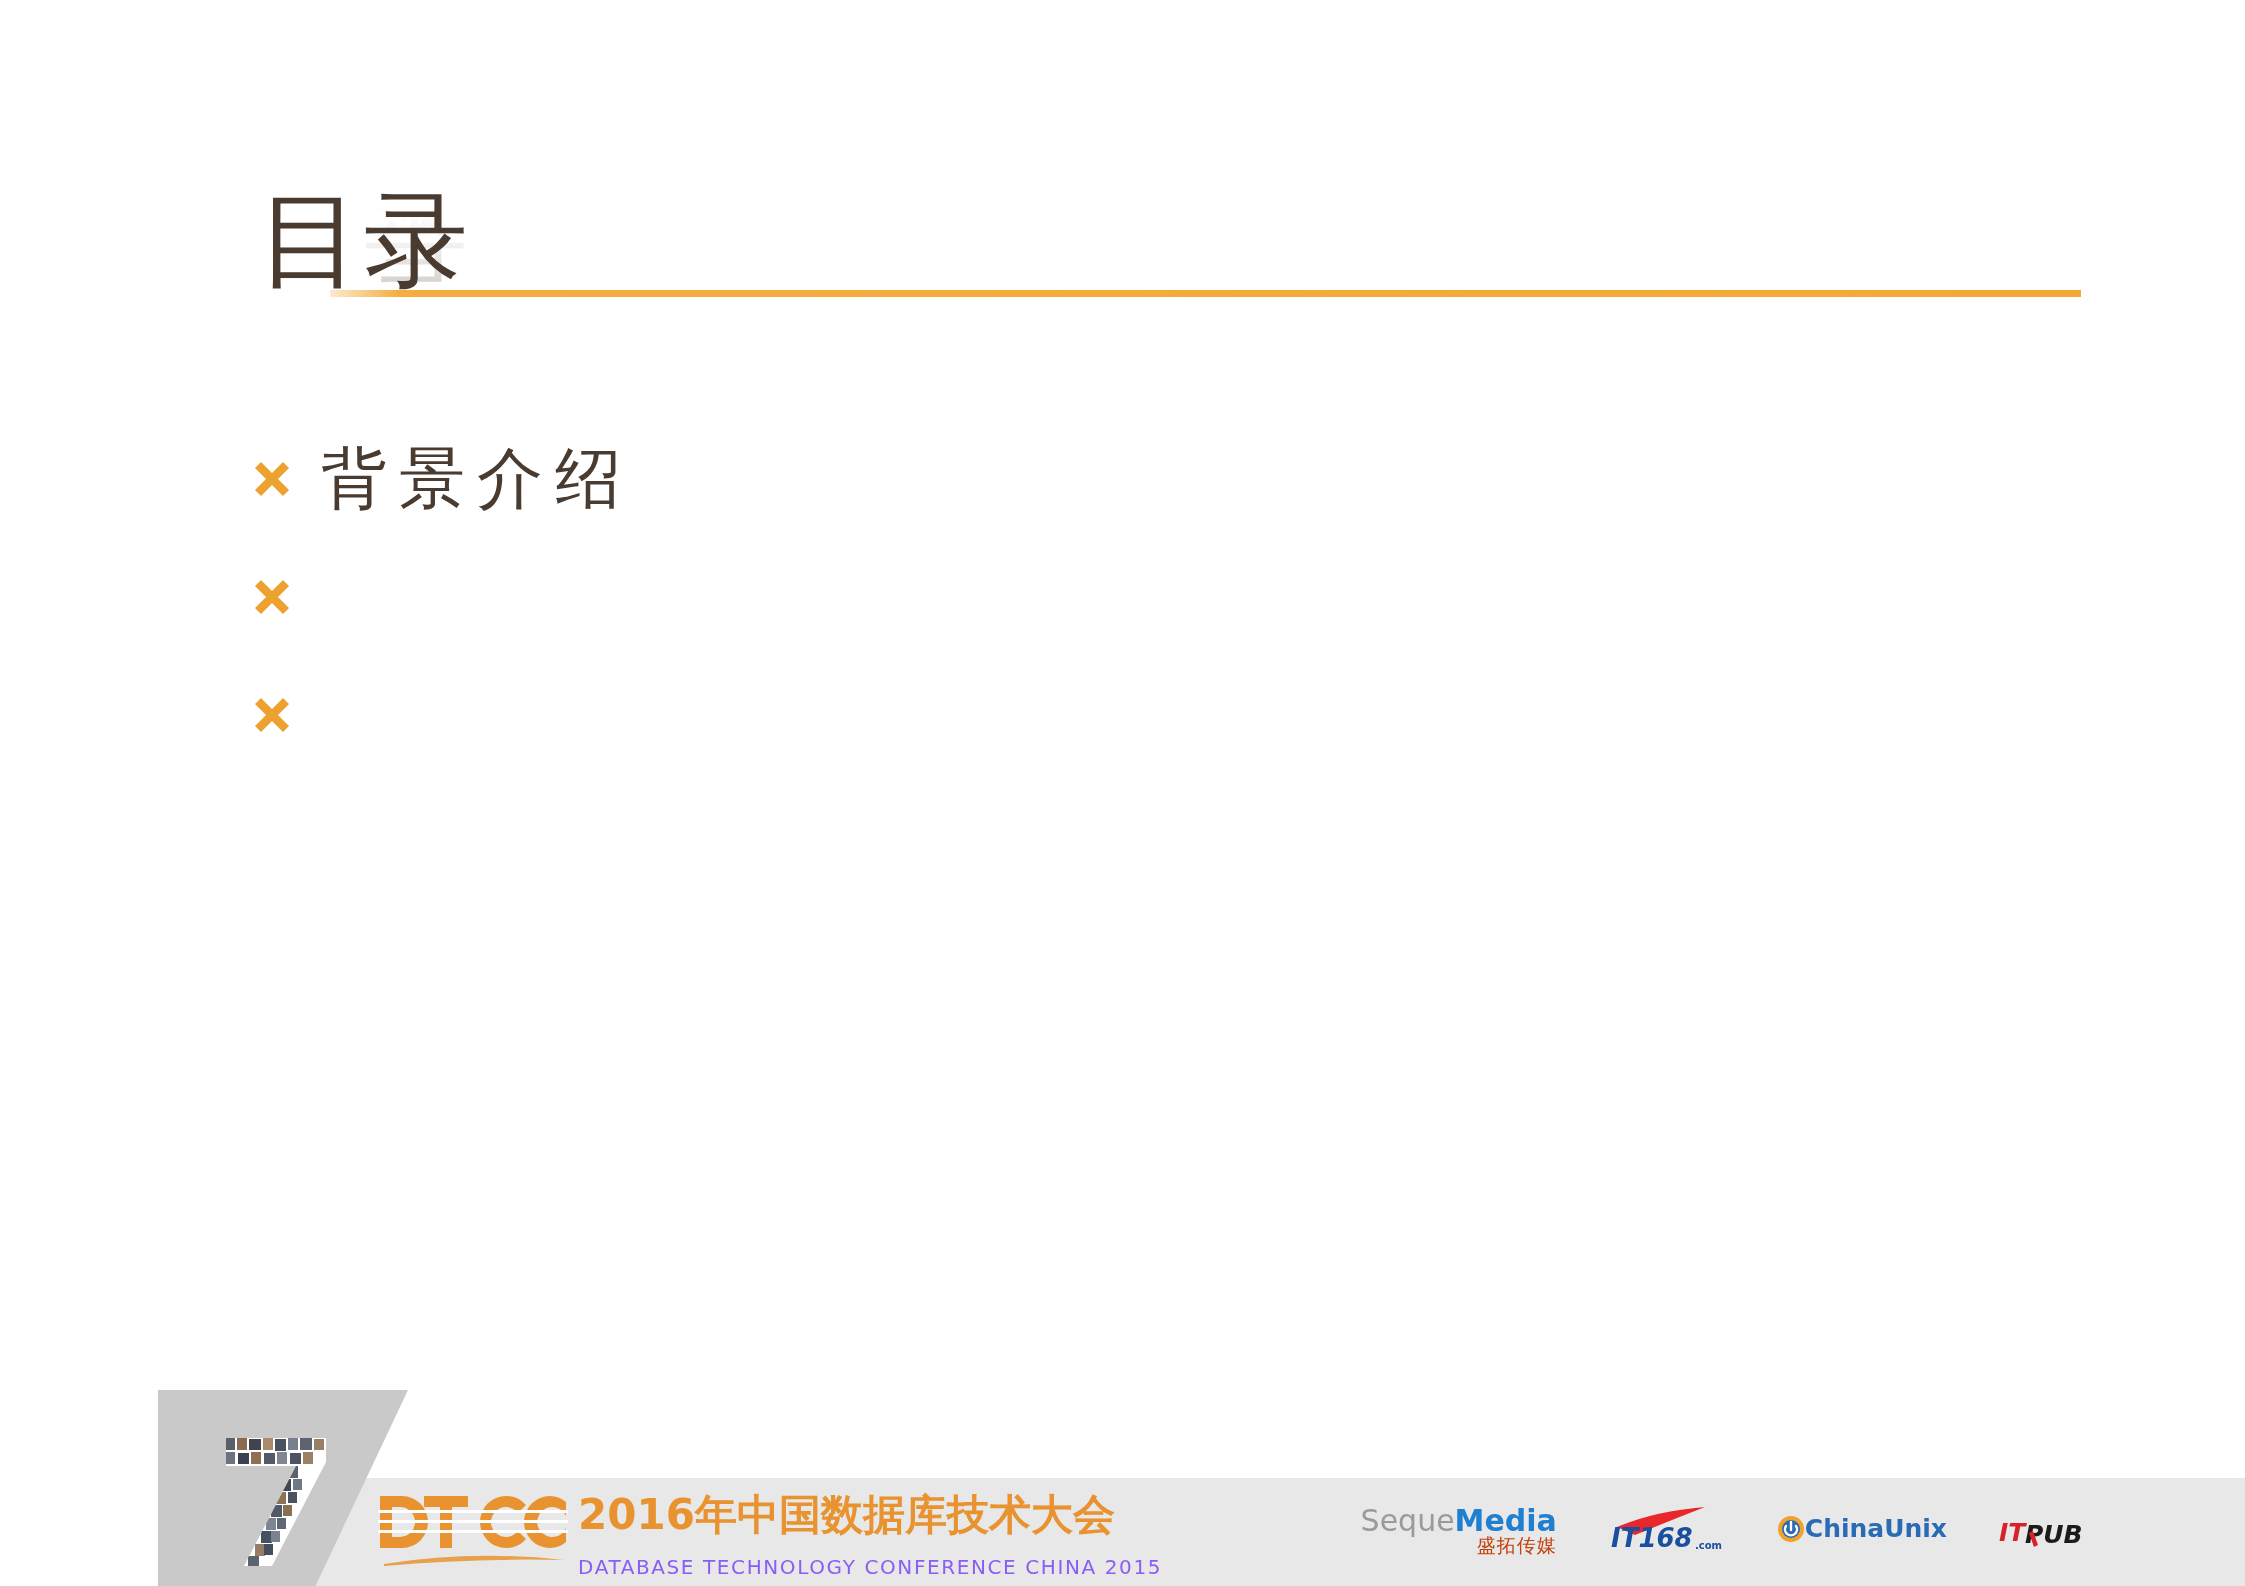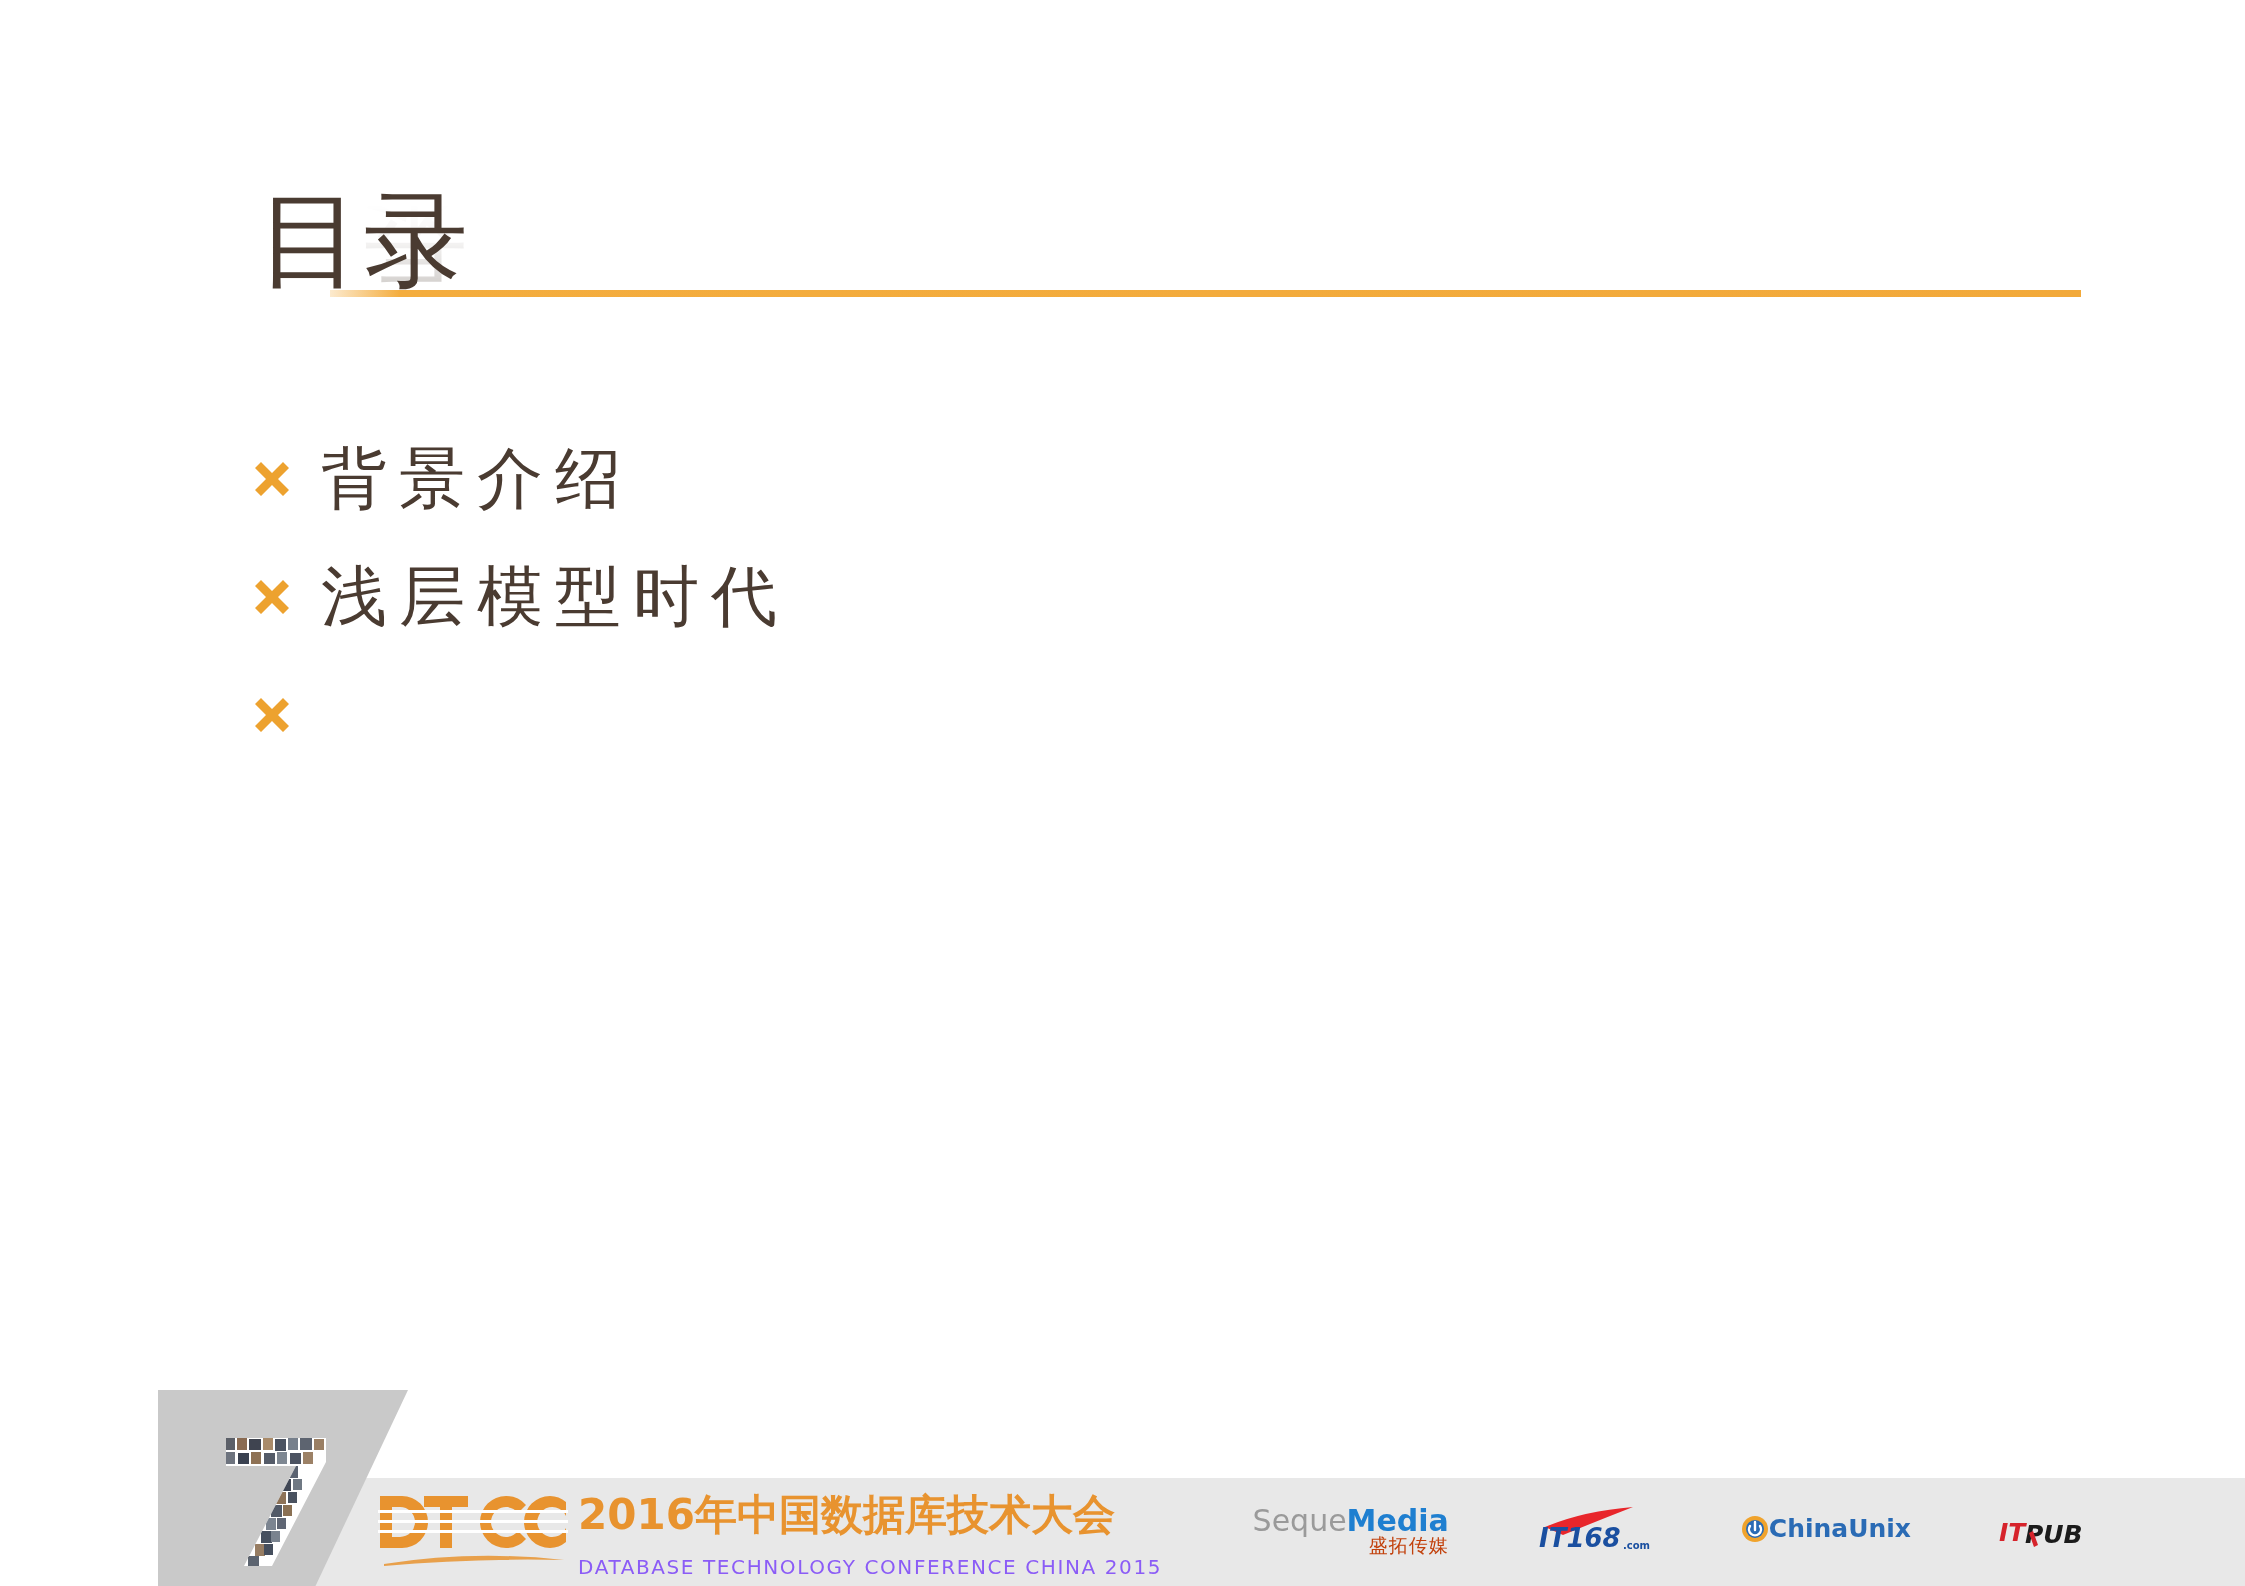--- a/index.html
+++ b/index.html
@@ -180,21 +180,20 @@
     top: 112px;
     display: flex;
     align-items: center;
     gap: 52px;
     z-index: 5;
   }
   .sponsor {
     display: flex;
     align-items: center;
     height: 54px;
-    margin-left: 36px;
   }
 
   .sq-wrap { display:flex; flex-direction:column; align-items:flex-end; }
   .sq-main {
     font-family: "DejaVu Sans", "Liberation Sans", sans-serif;
     font-size: 30px;
     line-height: 32px;
     font-weight: 400;
     white-space: nowrap;
   }
@@ -248,21 +247,20 @@
       </span>
       <span class="bullet-label">背景介绍</span>
     </div>
 
     <div class="bullet-row">
       <span class="bullet-marker">
         <svg viewBox="0 0 54 54" xmlns="http://www.w3.org/2000/svg">
           <path d="M10 16 L16 10 L27 21 L38 10 L44 16 L33 27 L44 38 L38 44 L27 33 L16 44 L10 38 L21 27 Z" fill="#eda22f"></path>
         </svg>
       </span>
-      <span class="bullet-label">浅层模型时代</span>
     </div>
 
     <div class="bullet-row">
       <span class="bullet-marker">
         <svg viewBox="0 0 54 54" xmlns="http://www.w3.org/2000/svg">
           <path d="M10 16 L16 10 L27 21 L38 10 L44 16 L33 27 L44 38 L38 44 L27 33 L16 44 L10 38 L21 27 Z" fill="#eda22f"></path>
         </svg>
       </span>
     </div>
 

